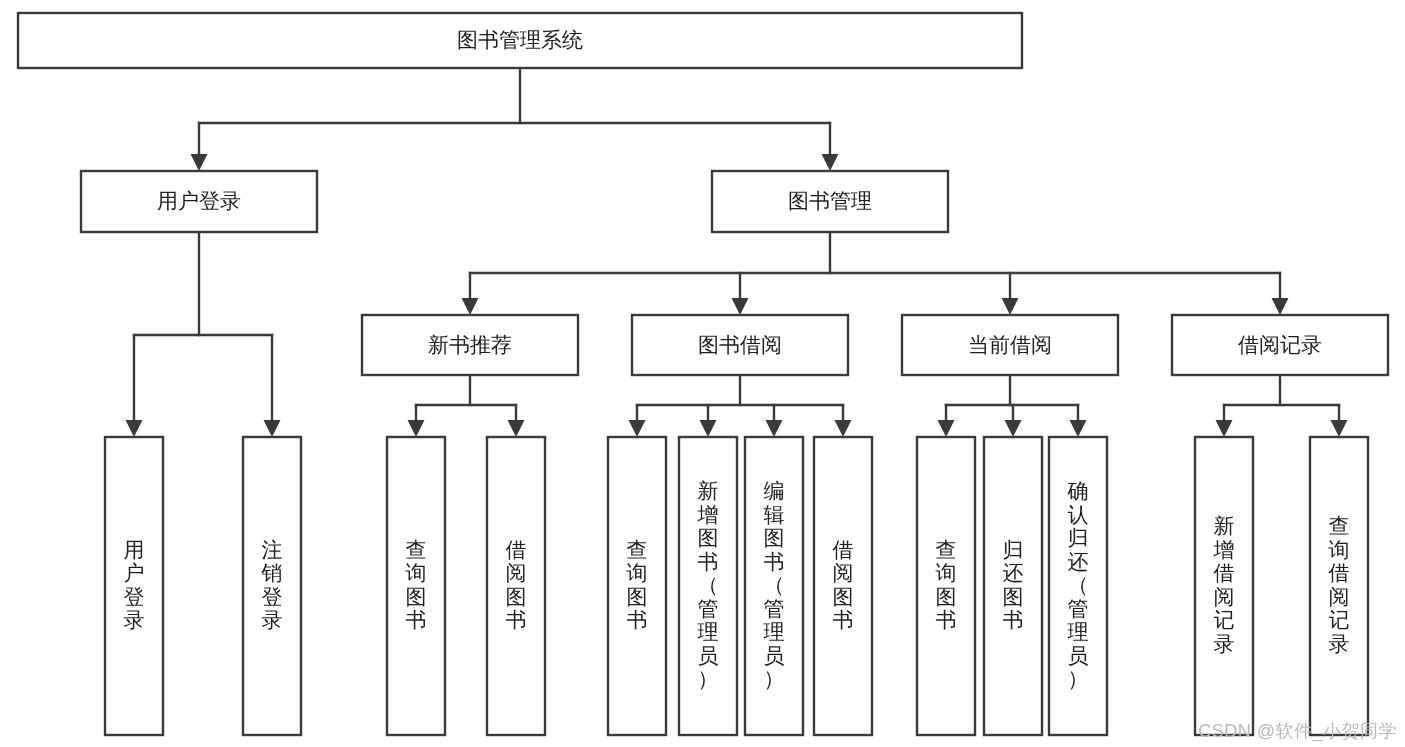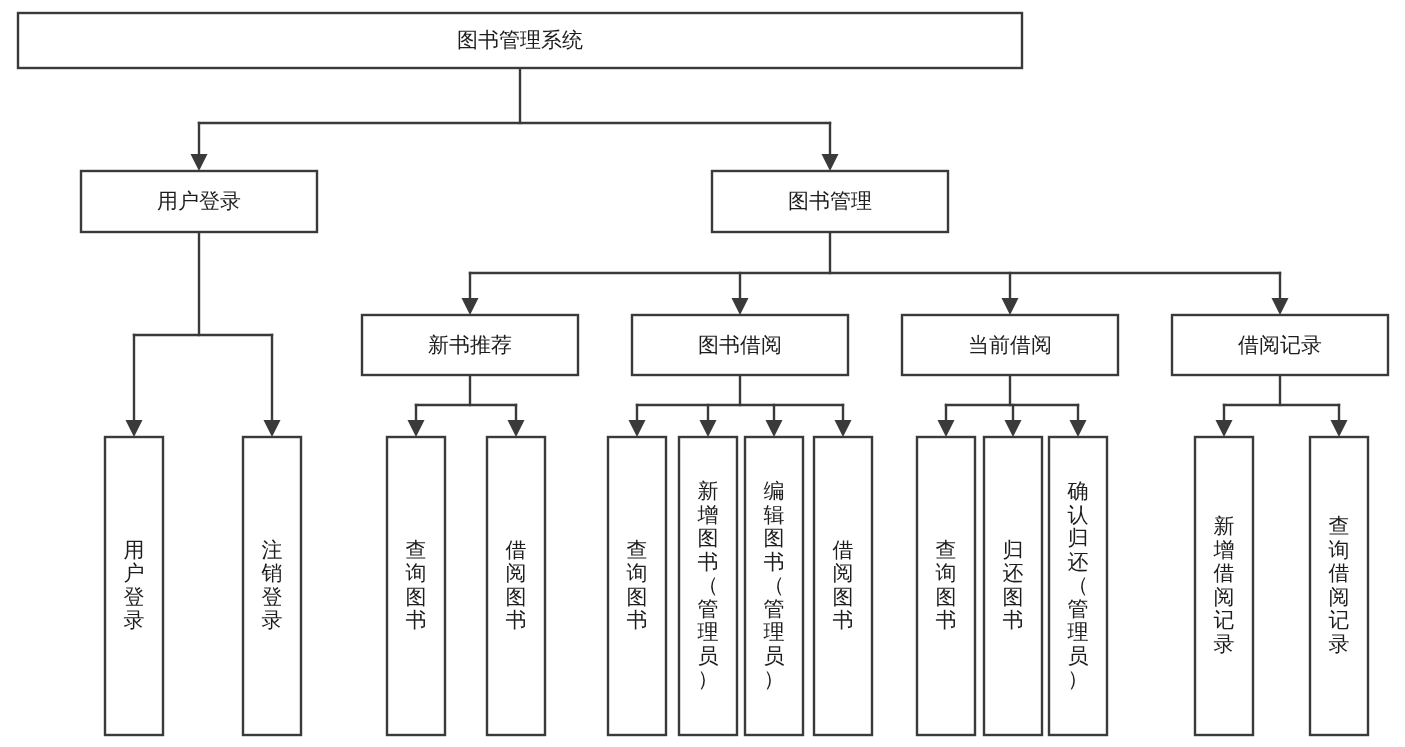--- a/index.html
+++ b/index.html
@@ -200,13 +200,14 @@
         <g>
           <rect x="1195" y="437" width="58" height="298" class="node-box"></rect>
           <text x="1224" y="533.25" class="node-label-v"><tspan x="1224" dy="0">新</tspan><tspan x="1224" dy="23.5">增</tspan><tspan x="1224" dy="23.5">借</tspan><tspan x="1224" dy="23.5">阅</tspan><tspan x="1224" dy="23.5">记</tspan><tspan x="1224" dy="23.5">录</tspan></text>
         </g>
         <g>
           <rect x="1310" y="437" width="58" height="298" class="node-box"></rect>
           <text x="1339" y="533.25" class="node-label-v"><tspan x="1339" dy="0">查</tspan><tspan x="1339" dy="23.5">询</tspan><tspan x="1339" dy="23.5">借</tspan><tspan x="1339" dy="23.5">阅</tspan><tspan x="1339" dy="23.5">记</tspan><tspan x="1339" dy="23.5">录</tspan></text>
         </g>
       </g>
   </svg>
+  <div class="watermark">CSDN @软件_小贺同学</div>
 </div>
 
 </body></html>

